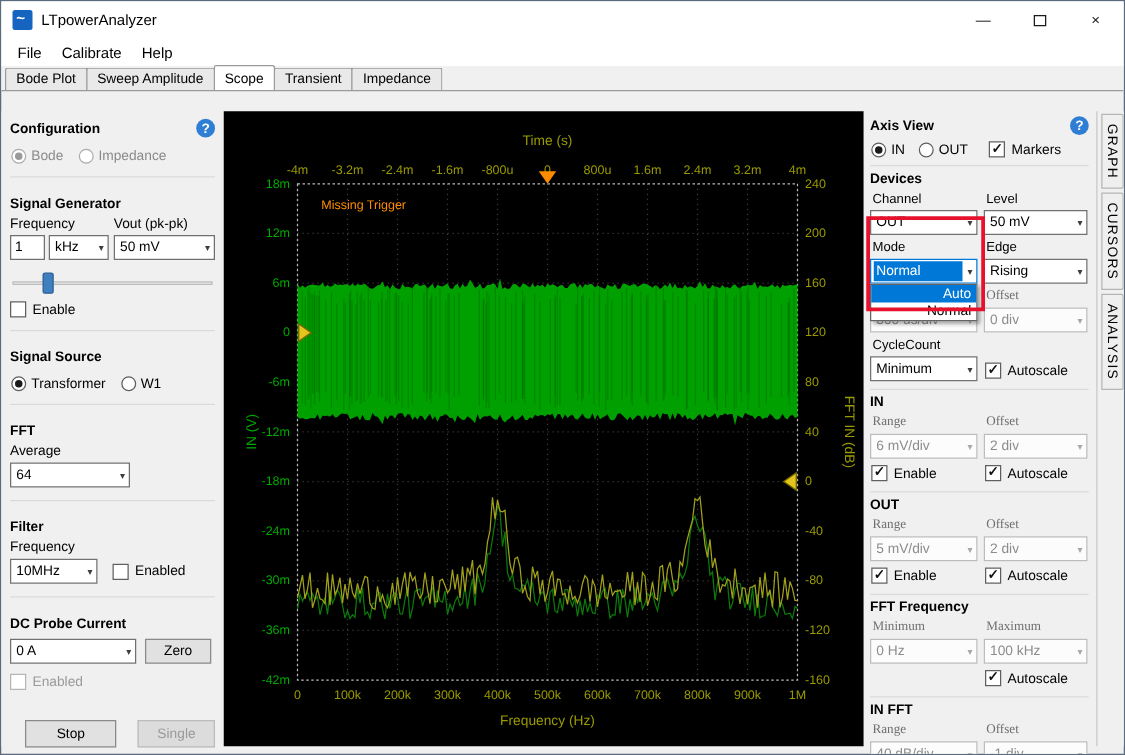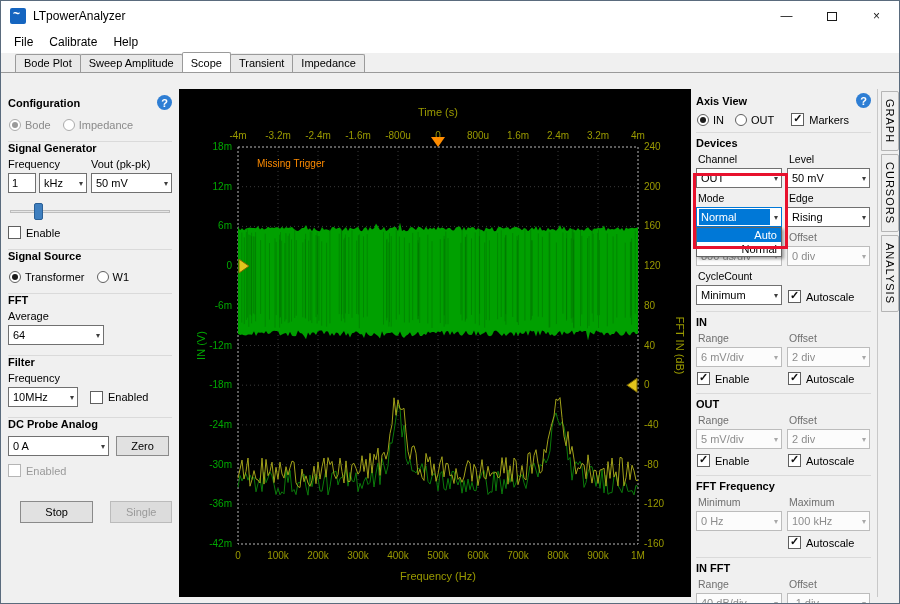--- a/index.html
+++ b/index.html
@@ -14,34 +14,34 @@
   .win-title { font-size:12px; }
   .win-controls { margin-left:auto; display:flex; height:100%; }
   .win-btn { width:45px; height:100%; display:flex; align-items:center; justify-content:center; font-size:12px; color:#1a1a1a; }
   .max-glyph { width:10px; height:9px; border:1px solid #1a1a1a; display:inline-block; }
 
   
   .menubar { position:absolute; top:30px; left:0; right:0; height:22px; background:#fff; display:flex; align-items:center; padding-left:5px; }
   .menu-item { font-size:12px; padding:3px 8px; }
 
   
-  .tabstrip { position:absolute; top:52px; left:0; right:0; height:20px; background:#f0f0f0; display:flex; align-items:flex-end; padding-left:14px; border-bottom:1px solid #9a9a9a; }
+  .tabstrip { position:absolute; top:52px; left:0; right:0; height:20px; background:#f0f0f0; display:flex; align-items:flex-end; padding-left:3px; border-bottom:1px solid #9a9a9a; }
   .tab { font-size:11px; padding:2px 8px 3px; border:1px solid #9a9a9a; border-bottom:none; border-radius:2px 2px 0 0; background:#e9e9e9; margin-right:-1px; white-space:nowrap; }
   .tab.active { background:#fff; padding-top:4px; position:relative; z-index:2; }
 
   .content { position:absolute; top:88px; left:0; width:900px; height:508px; }
 
   
   .left-panel { position:absolute; left:0; top:0; width:178px; height:508px; background:#f0f0f0; padding:5px 7px; }
   .sec-title { font-weight:bold; font-size:11px; }
   .lp-head { display:flex; justify-content:space-between; align-items:center; margin-top:1px; }
   .help-circle { width:15px; height:15px; border-radius:50%; background:#2e7ed4; color:#fff; font-weight:bold; font-size:11px; display:flex; align-items:center; justify-content:center; flex:none; }
-  .section { border-top:1px solid #dadada; margin-top:10px; padding-top:0; }
+  .section { border-top:1px solid #dadada; margin-top:10px; padding-top:15px; }
   .lbl { font-size:11px; margin:4px 0 3px; }
-  .dim { color:#6f6f6f; }
+  .dim { color:#6f6f6f;font-family:Liberation Serif, serif; }
   .row-radios { display:flex; gap:12px; margin:9px 0 2px 1px; }
   .radio-item { display:flex; align-items:center; gap:4px; font-size:11px; }
   .radio-item.disabled { color:#8a8a8a; }
   .radio { width:12px; height:12px; border:1px solid #5f5f5f; border-radius:50%; background:#fff; position:relative; display:inline-block; flex:none; }
   .radio.selected::after { content:""; position:absolute; left:2px; top:2px; width:6px; height:6px; border-radius:50%; background:#1a1a1a; }
   .radio.disabled { border-color:#ababab; }
   .radio.disabled.selected::after { background:#9a9a9a; }
   .checkbox { width:13px; height:13px; border:1px solid #5f5f5f; background:#fff; display:inline-block; position:relative; flex:none; }
   .checkbox.checked::after { content:"✓"; position:absolute; left:1px; top:-2px; font-size:11px; font-weight:bold; color:#101010; }
   .checkbox.disabled { border-color:#b5b5b5; }
@@ -200,21 +200,21 @@
             <span class="arrow">▾</span>
           </div>
           <label class="check-item" style="margin:0">
             <span class="checkbox"></span>
             <span>Enabled</span>
           </label>
         </div>
       </div>
 
       <div class="section">
-        <div class="sec-title">DC Probe Analog</div>
+        <div class="sec-title">DC Probe Current</div>
         <div class="hrow" style="margin-top:6px; gap:7px;">
           <div class="combo" style="width:101px">
             <span class="combo-text">0 A</span>
             <span class="arrow">▾</span>
           </div>
           <button class="btn btn-zero">Zero</button>
         </div>
         <label class="check-item disabled" style="margin-top:8px">
           <span class="checkbox disabled"></span>
           <span>Enabled</span>

